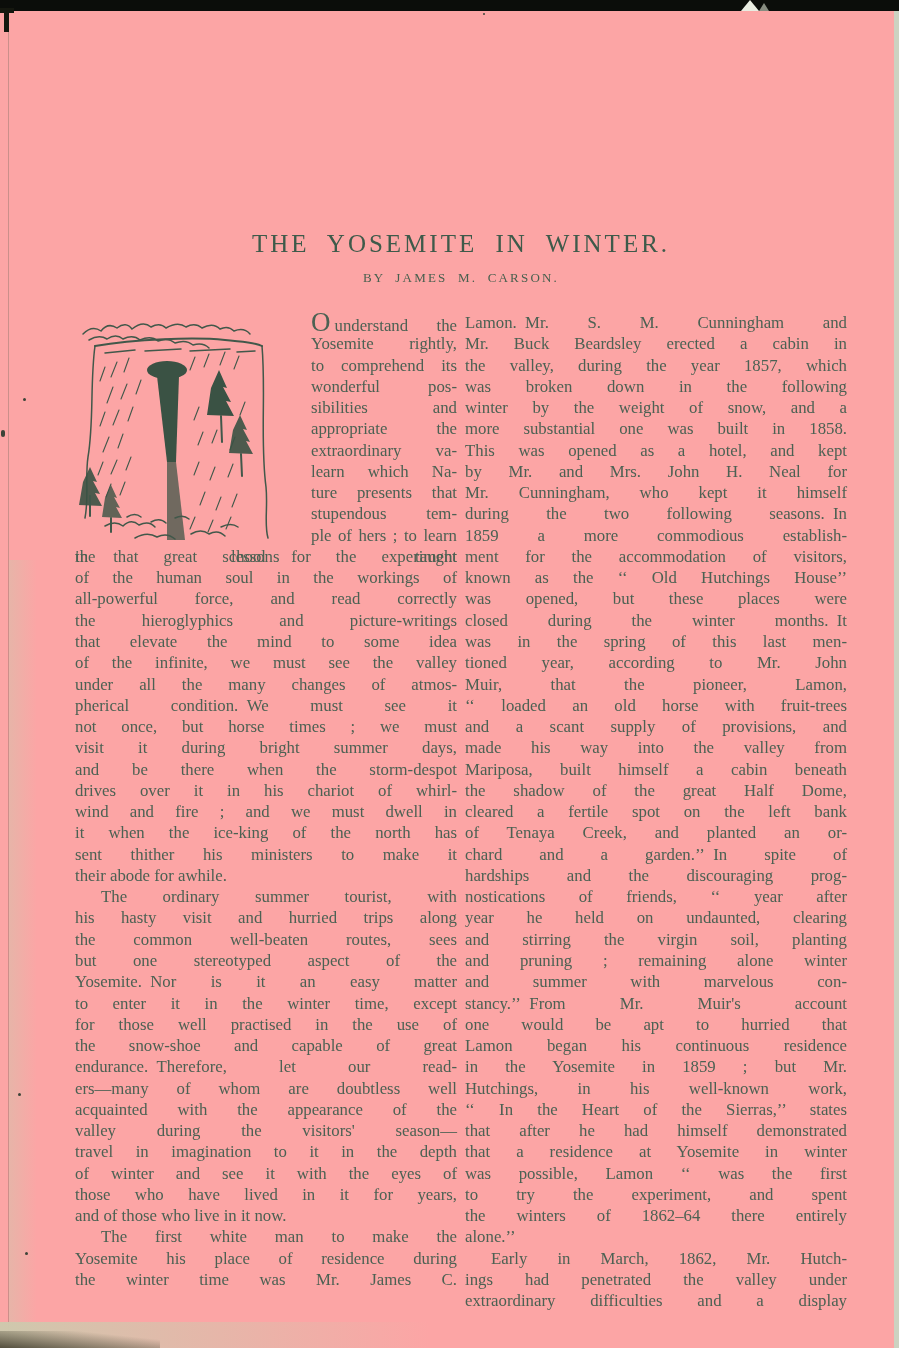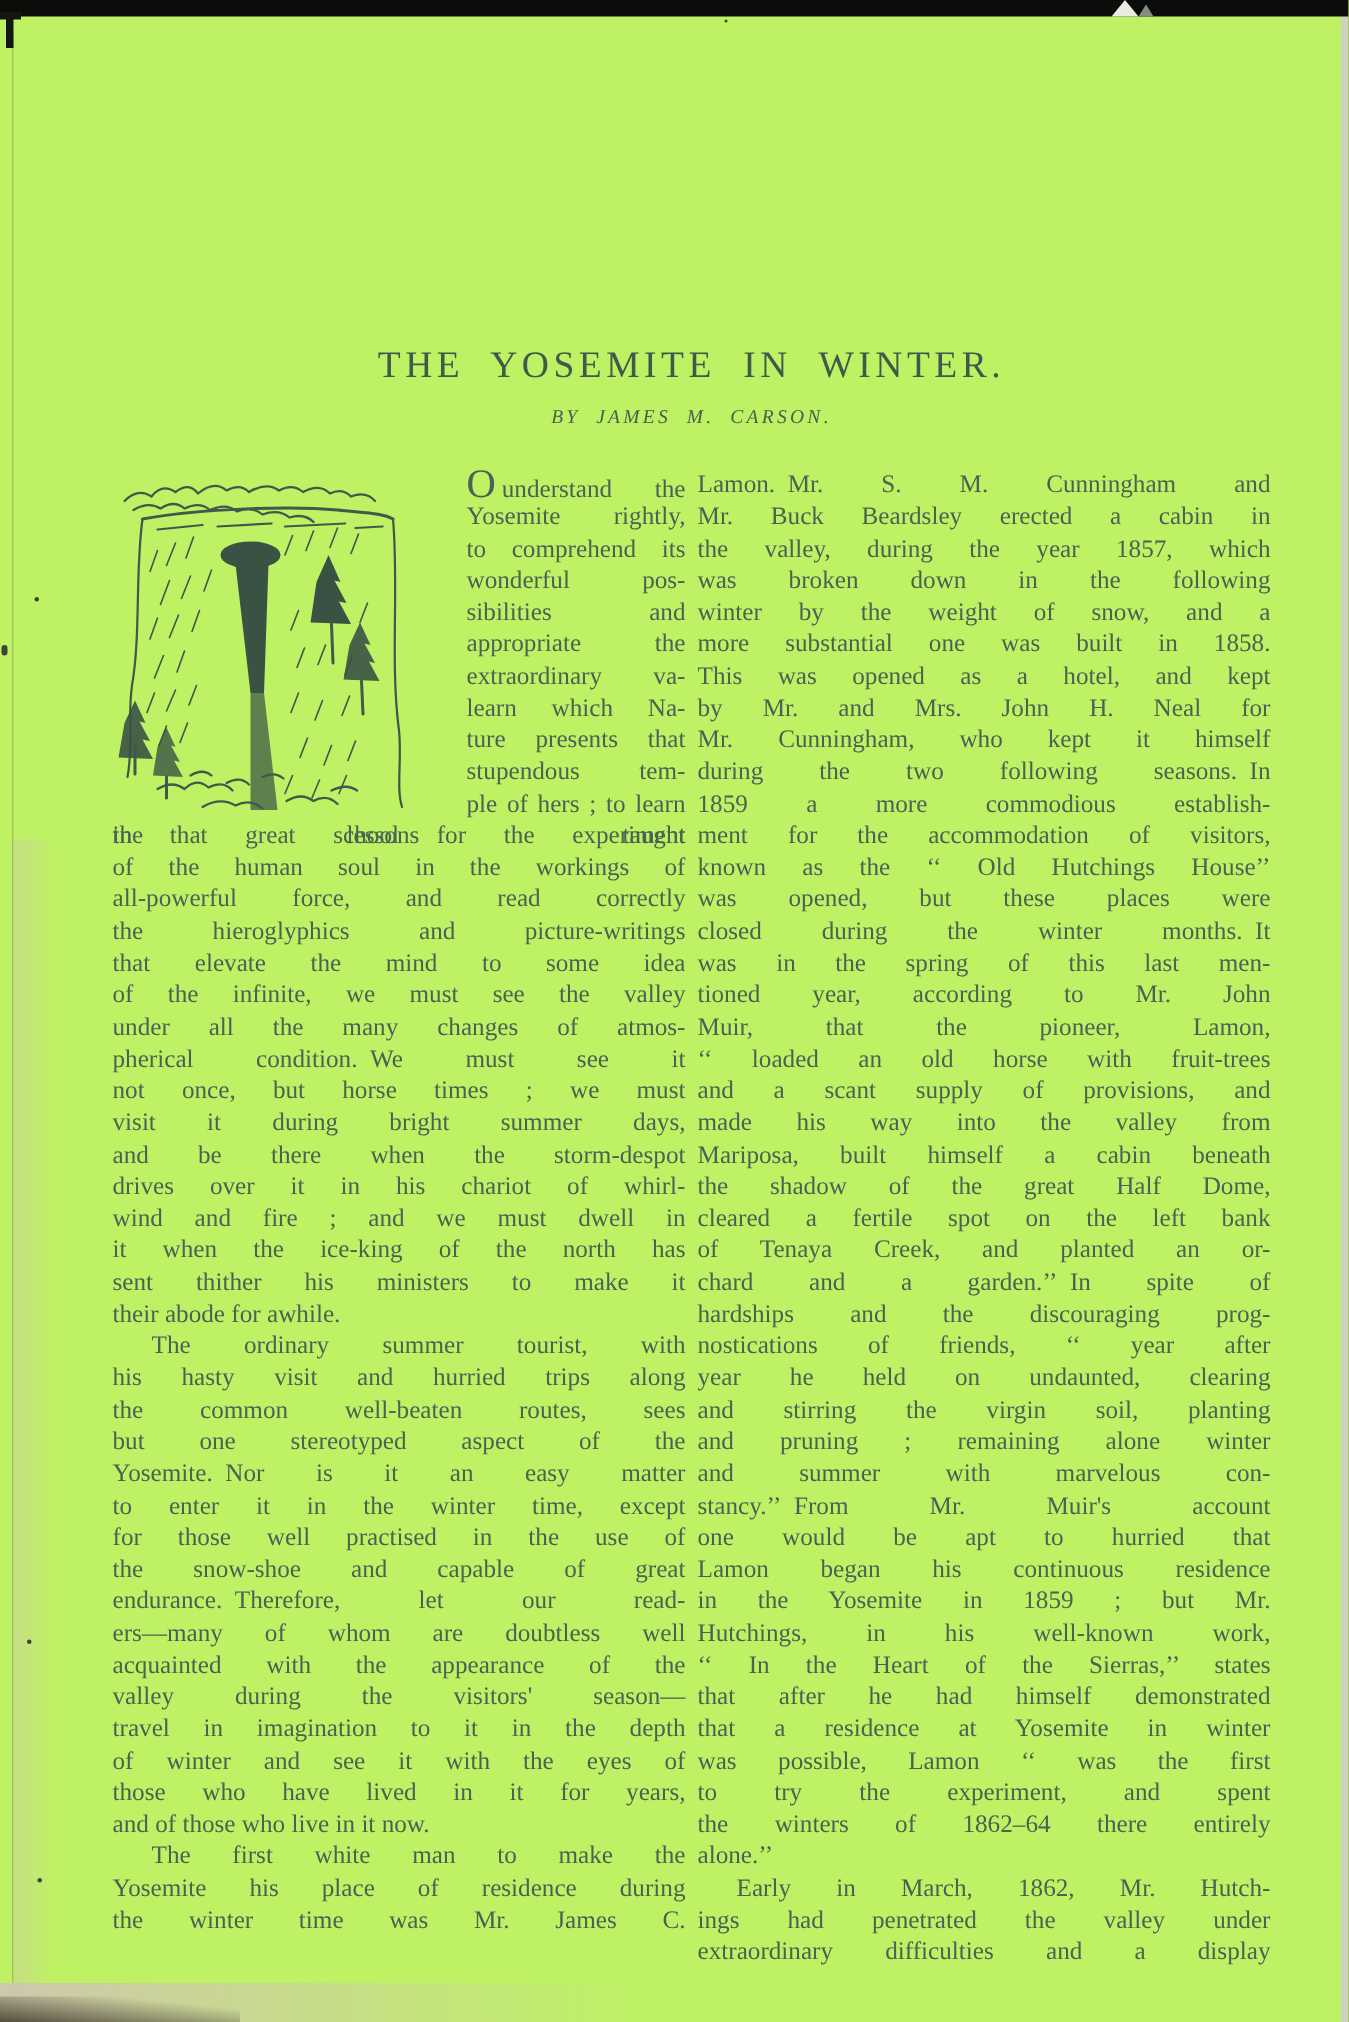--- a/index.html
+++ b/index.html
@@ -1,17 +1,17 @@
 <!DOCTYPE html>
 <html><head>
 <meta charset="utf-8">
 <style>
   html,body{margin:0;padding:0;}
   body{background:#23251f;}
-  .scan{position:relative;width:899px;height:1348px;background:#bef264;overflow:hidden;
+  .scan{position:relative;width:899px;height:1348px;background:#fca5a5;overflow:hidden;
         font-family:"Liberation Serif", serif;color:#4c6153;}
   
   .top-bar{position:absolute;top:0;left:0;width:899px;height:11px;background:#0b0d0a;z-index:5;}
   .notch{position:absolute;top:0;left:741px;width:0;height:0;border-left:9px solid transparent;
          border-right:9px solid transparent;border-bottom:11px solid #e9ece1;z-index:6;}
   .notch2{position:absolute;top:3px;left:759px;width:0;height:0;border-left:5px solid transparent;
          border-right:5px solid transparent;border-bottom:8px solid #878c80;z-index:6;}
   .corner-mark-a{position:absolute;top:8px;left:0;width:14px;height:5px;background:#15170f;z-index:7;}
   .corner-mark-b{position:absolute;top:8px;left:4px;width:5px;height:24px;background:#15170f;z-index:7;}
   .left-line{position:absolute;top:24px;left:8px;width:1px;height:1324px;background:rgba(75,85,70,0.28);}
@@ -21,21 +21,21 @@
   .bottom-warm{position:absolute;bottom:0;left:0;width:430px;height:26px;
                background:linear-gradient(to right,#cfc8ad,rgba(231,233,222,0));}
   .corner-dark{position:absolute;bottom:0;left:0;width:160px;height:17px;
                background:linear-gradient(to top right,#544f3e,rgba(84,79,62,0) 75%);}
   .speck{position:absolute;border-radius:50%;background:#3c4438;}
   
   .content{position:absolute;left:75px;top:0;width:772px;}
   .title{margin:230px 0 0 0;text-align:center;font-weight:normal;font-size:25px;line-height:28px;
          letter-spacing:3px;word-spacing:9px;color:#3e5a4a;}
   .byline{margin-top:12px;text-align:center;font-size:13px;line-height:16px;
-          letter-spacing:2.2px;word-spacing:5px;color:#48604f;font-style:italic;}
+          letter-spacing:2.2px;word-spacing:5px;color:#48604f;}
   .columns{margin-top:26px;display:flex;gap:8px;font-family:Liberation Serif, serif;}
   .col{width:382px;font-size:16.8px;line-height:21.28px;}
   .line{text-align:justify;text-align-last:justify;height:21.28px;}
   .line.para-end{text-align-last:left;}
   .line.indent{text-indent:26px;}
   .illustration{float:left;width:226px;height:233px;margin-right:10px;}
   .illustration svg{display:block;width:226px;height:233px;}
   .dropcap{font-size:27px;line-height:21.28px;margin-right:4px;}
 </style>
 </head>

